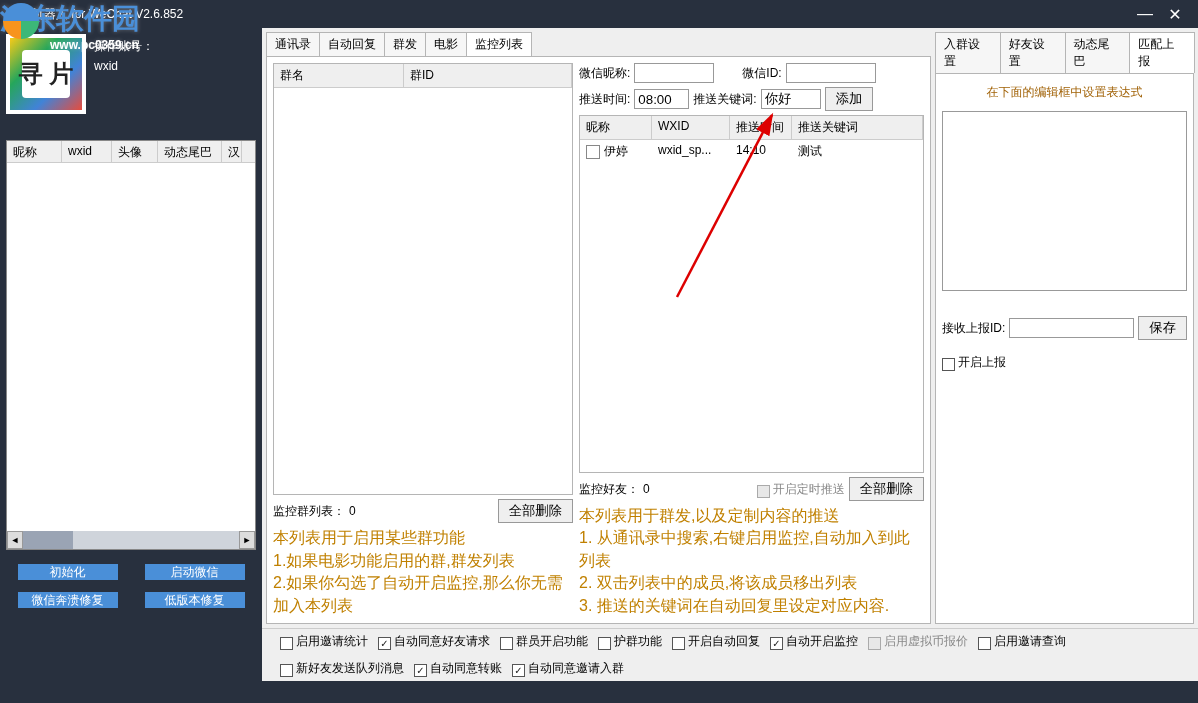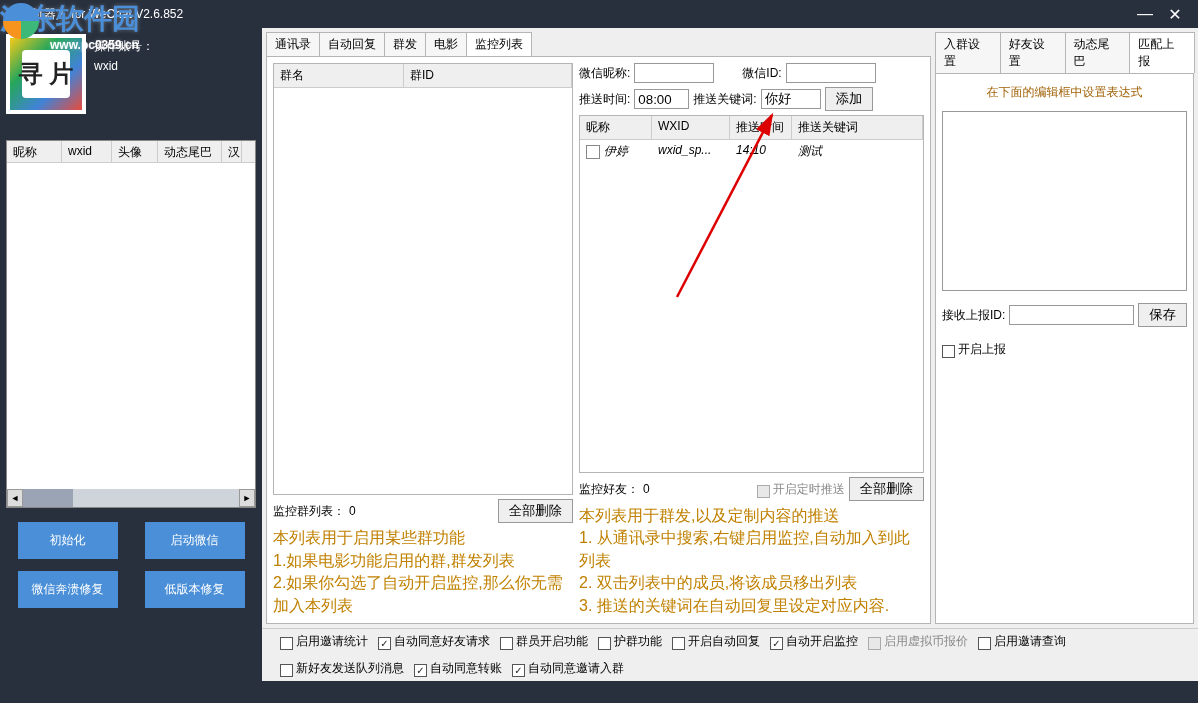--- a/index.html
+++ b/index.html
@@ -21,37 +21,37 @@
 
 .grid-wrap { flex:1; background:#fff; color:#000; margin-top:6px; border:1px solid #888; position:relative; overflow:hidden;}
 .grid-head { display:flex; background:#efefef; border-bottom:1px solid #ccc; height:22px; }
 .grid-head div { padding:3px 6px; border-right:1px solid #ccc; white-space:nowrap; }
 .grid-scroll{position:absolute;bottom:0;left:0;right:0;height:18px;background:#28303e;display:flex;}
 .grid-scroll .arrow{width:16px;background:#ddd;border:1px solid #999;display:flex;align-items:center;justify-content:center;font-size:9px;}
 .grid-scroll .track{flex:1;background:#cfd4db;}
 .grid-scroll .thumb{width:50px;height:100%;background:#9aa4b4;}
 
 .side-buttons { display:flex; flex-wrap:wrap; gap:12px; justify-content:space-around; padding:14px 4px; }
-.side-buttons button { width:100px; height:37px; background:#4a8fd8; color:#fff; border:none; cursor:pointer; font-size:12px; }
+.side-buttons button { width:100px; height:16px; background:#4a8fd8; color:#fff; border:none; cursor:pointer; font-size:12px; }
 
 .content { flex:1; background:#efefef; display:flex; padding:4px; gap:4px; }
 .mid-col { flex:1; display:flex; flex-direction:column; }
 .right-col { width:259px; display:flex; flex-direction:column; }
 
 .tabs { display:flex; }
 .tab { background:#f6f6f6; border:1px solid #b5b5b5; border-bottom:none; padding:3px 8px; cursor:pointer; margin-right:-1px; }
 .tab.active { background:#fff; position:relative; z-index:2; }
 .tab-body { flex:1; background:#fff; border:1px solid #b5b5b5; padding:6px; display:flex; gap:6px; position:relative; }
 
 .panel { flex:1; display:flex; flex-direction:column; gap:4px; }
 .list-box { flex:1; background:#fff; border:1px solid #b5b5b5; }
 .list-head { display:flex; background:#efefef; border-bottom:1px solid #ccc; }
 .list-head div { padding:3px 6px; border-right:1px solid #ccc; }
 .list-row { display:flex; }
-.list-row div { padding:3px 6px;font-style:italic; }
+.list-row div { padding:3px 6px; }
 .list-row .chk{width:14px;height:14px;border:1px solid #888;display:inline-block;margin-right:4px;vertical-align:middle;}
 
 .row { display:flex; align-items:center; gap:4px; }
 .row label { white-space:nowrap; }
 .row input[type=text]{ border:1px solid #999; height:20px; padding:0 3px; flex:1; min-width:40px;}
 .btn { background:#efefef; border:1px solid #999; padding:2px 10px; cursor:pointer; }
 
 .note { color:#c08000; font-size:16px; line-height:1.4; }
 .note-green{ color:#a16207; text-align:center; padding:4px;}
 
@@ -199,21 +199,21 @@
     <div class="right-col">
       <div class="tabs" id="right-tabs">
           <div class="tab">入群设置</div>
           <div class="tab">好友设置</div>
           <div class="tab">动态尾巴</div>
           <div class="tab active">匹配上报</div>
         </div>
       <div class="tab-body" style="flex-direction:column">
         <div class="note-green">在下面的编辑框中设置表达式</div>
         <textarea style="flex: 1 1 0%; border: 1px solid rgb(153, 153, 153); resize: none; min-height: 180px;"></textarea>
-        <div class="row" style="margin-top:6px">
+        <div class="row" style="margin-top:19px">
           <label>接收上报ID:</label>
           <input type="text" value="" style="">
           <button class="btn">保存</button>
         </div>
         <label class="chkbox" style="margin-top:8px">
             <span class="box"></span>
             <span>开启上报</span>
           </label>
         <div style="flex:2"></div>
       </div>

